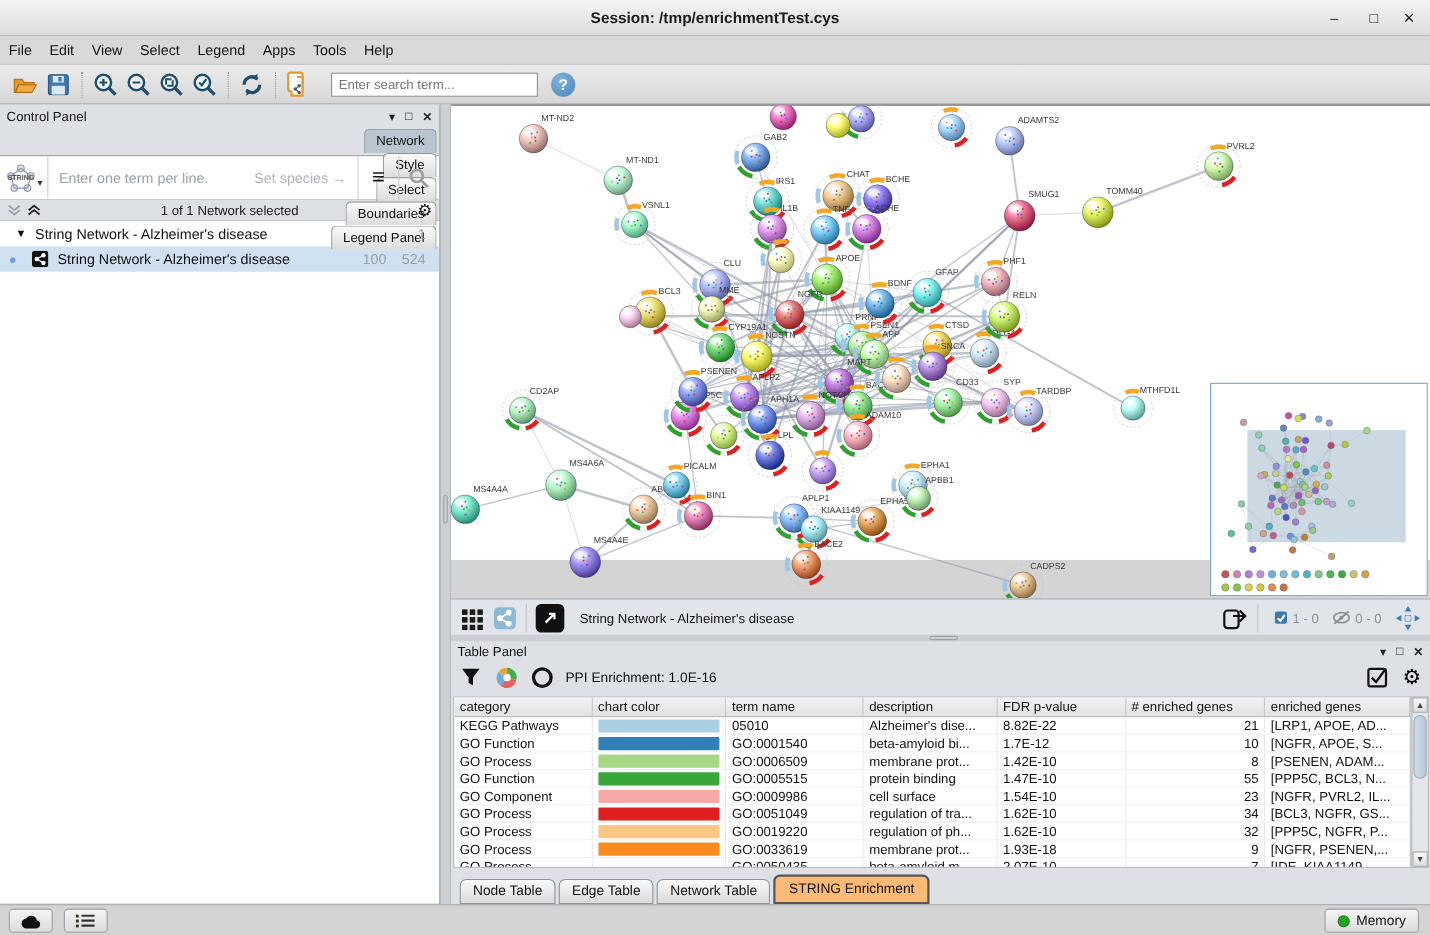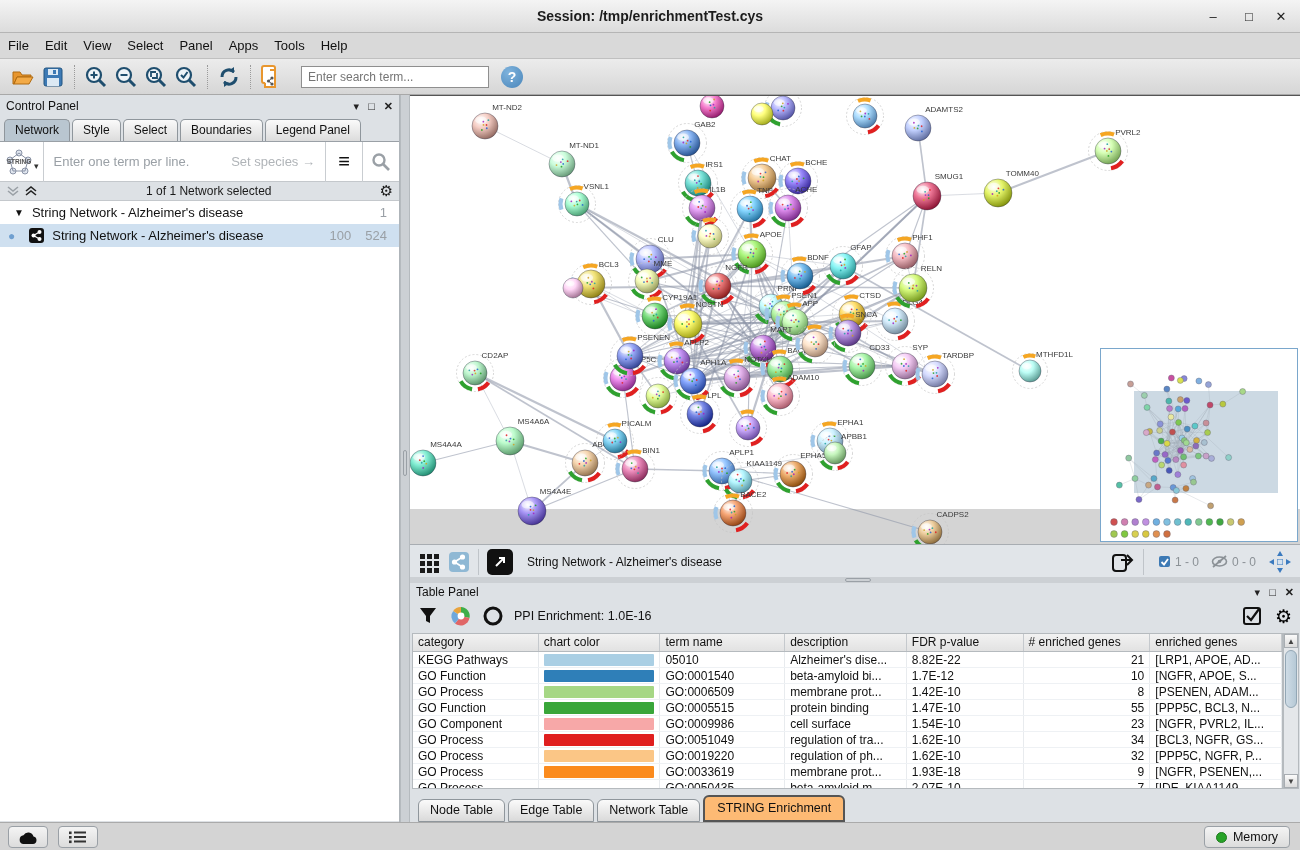--- a/index.html
+++ b/index.html
@@ -21,21 +21,21 @@
   .tb-sep { width:1px; height:24px; margin:0 6px; border-left:1px dotted #9a9a9a; }
   .tb-ico { width:30px; height:28px; display:flex; align-items:center; justify-content:center; }
   #search-box { width:188px; height:22px; border:1px solid #8f8f8f; background:#fff; font-size:12px; color:#777; padding:0 6px; margin-left:14px; }
   #help-btn { width:22px; height:22px; border-radius:50%; background:radial-gradient(circle at 35% 30%, #7fb3dd,#4a86ba); color:#fff; font-weight:bold; font-size:14px; text-align:center; line-height:22px; margin-left:12px; }
 
   
   #control-panel { left:0; top:95px; width:400px; height:727px; background:#dde1e5; border-right:1px solid #aeb4b9; }
   #cp-header { height:22px; display:flex; align-items:center; padding:0 6px; font-size:12px; color:#111; }
   #cp-header .sp { flex:1; }
   .mini-btn { font-size:11px; color:#222; margin-left:9px; }
-  #cp-tabs { display:flex; padding-left:4px; height:24px; align-items:flex-end; }
+  #cp-tabs { display:flex; padding-left:4px; height:24px; align-items:flex-end;flex-direction:column; }
   .cp-tab { font-size:12px; color:#111; padding:3px 10px 4px; border:1px solid #8f969c; border-bottom:none; border-radius:5px 5px 0 0; background:linear-gradient(#fafafa,#dcdcdc); margin-right:2px; }
   .cp-tab.active { background:#b9c6d0; font-weight:normal; }
   #string-row { height:41px; background:#fff; border-top:1px solid #9aa0a6; border-bottom:1px solid #c4c8cc; display:flex; align-items:center; }
   #string-query { flex:1; font-size:13px; color:#9aa0a6; padding-left:10px; }
   #species-label { font-size:13px; color:#b0b4b8; margin-right:10px; }
   .sr-sep { width:1px; height:40px; background:#c9cdd1; }
   .sr-btn { width:36px; height:40px; display:flex; align-items:center; justify-content:center; }
   #net-select-row { height:19px; display:flex; align-items:center; background:#dde1e5; border-bottom:1px solid #c4c8cc; font-size:12px; color:#1a1a1a; padding:0 6px; }
   #net-select-row .sp { flex:1; }
   #tree { background:#fff; height:620px; }
@@ -98,21 +98,21 @@
     <div class="winbtn abs" style="right:72px">–</div>
     <div class="winbtn abs" style="right:36px">□</div>
     <div class="winbtn abs" style="right:4px">✕</div>
   </div>
 
   <div id="menubar" class="abs">
       <div class="menu-item">File</div>
       <div class="menu-item">Edit</div>
       <div class="menu-item">View</div>
       <div class="menu-item">Select</div>
-      <div class="menu-item">Panel</div>
+      <div class="menu-item">Legend</div>
       <div class="menu-item">Apps</div>
       <div class="menu-item">Tools</div>
       <div class="menu-item">Help</div>
     </div>
 
   <div id="toolbar" class="abs">
     <div class="tb-ico" style="margin-left:8px">
       <svg width="24" height="20">
           <path d="M2 17 L2 5 L9 5 L11 8 L20 8 L20 10 L6 10 L3 17 Z" fill="#e8962e" stroke="#b06a10"></path>
           <path d="M3 17 L6 10 L22 10 L18 17 Z" fill="#f3aa46" stroke="#b06a10"></path>

